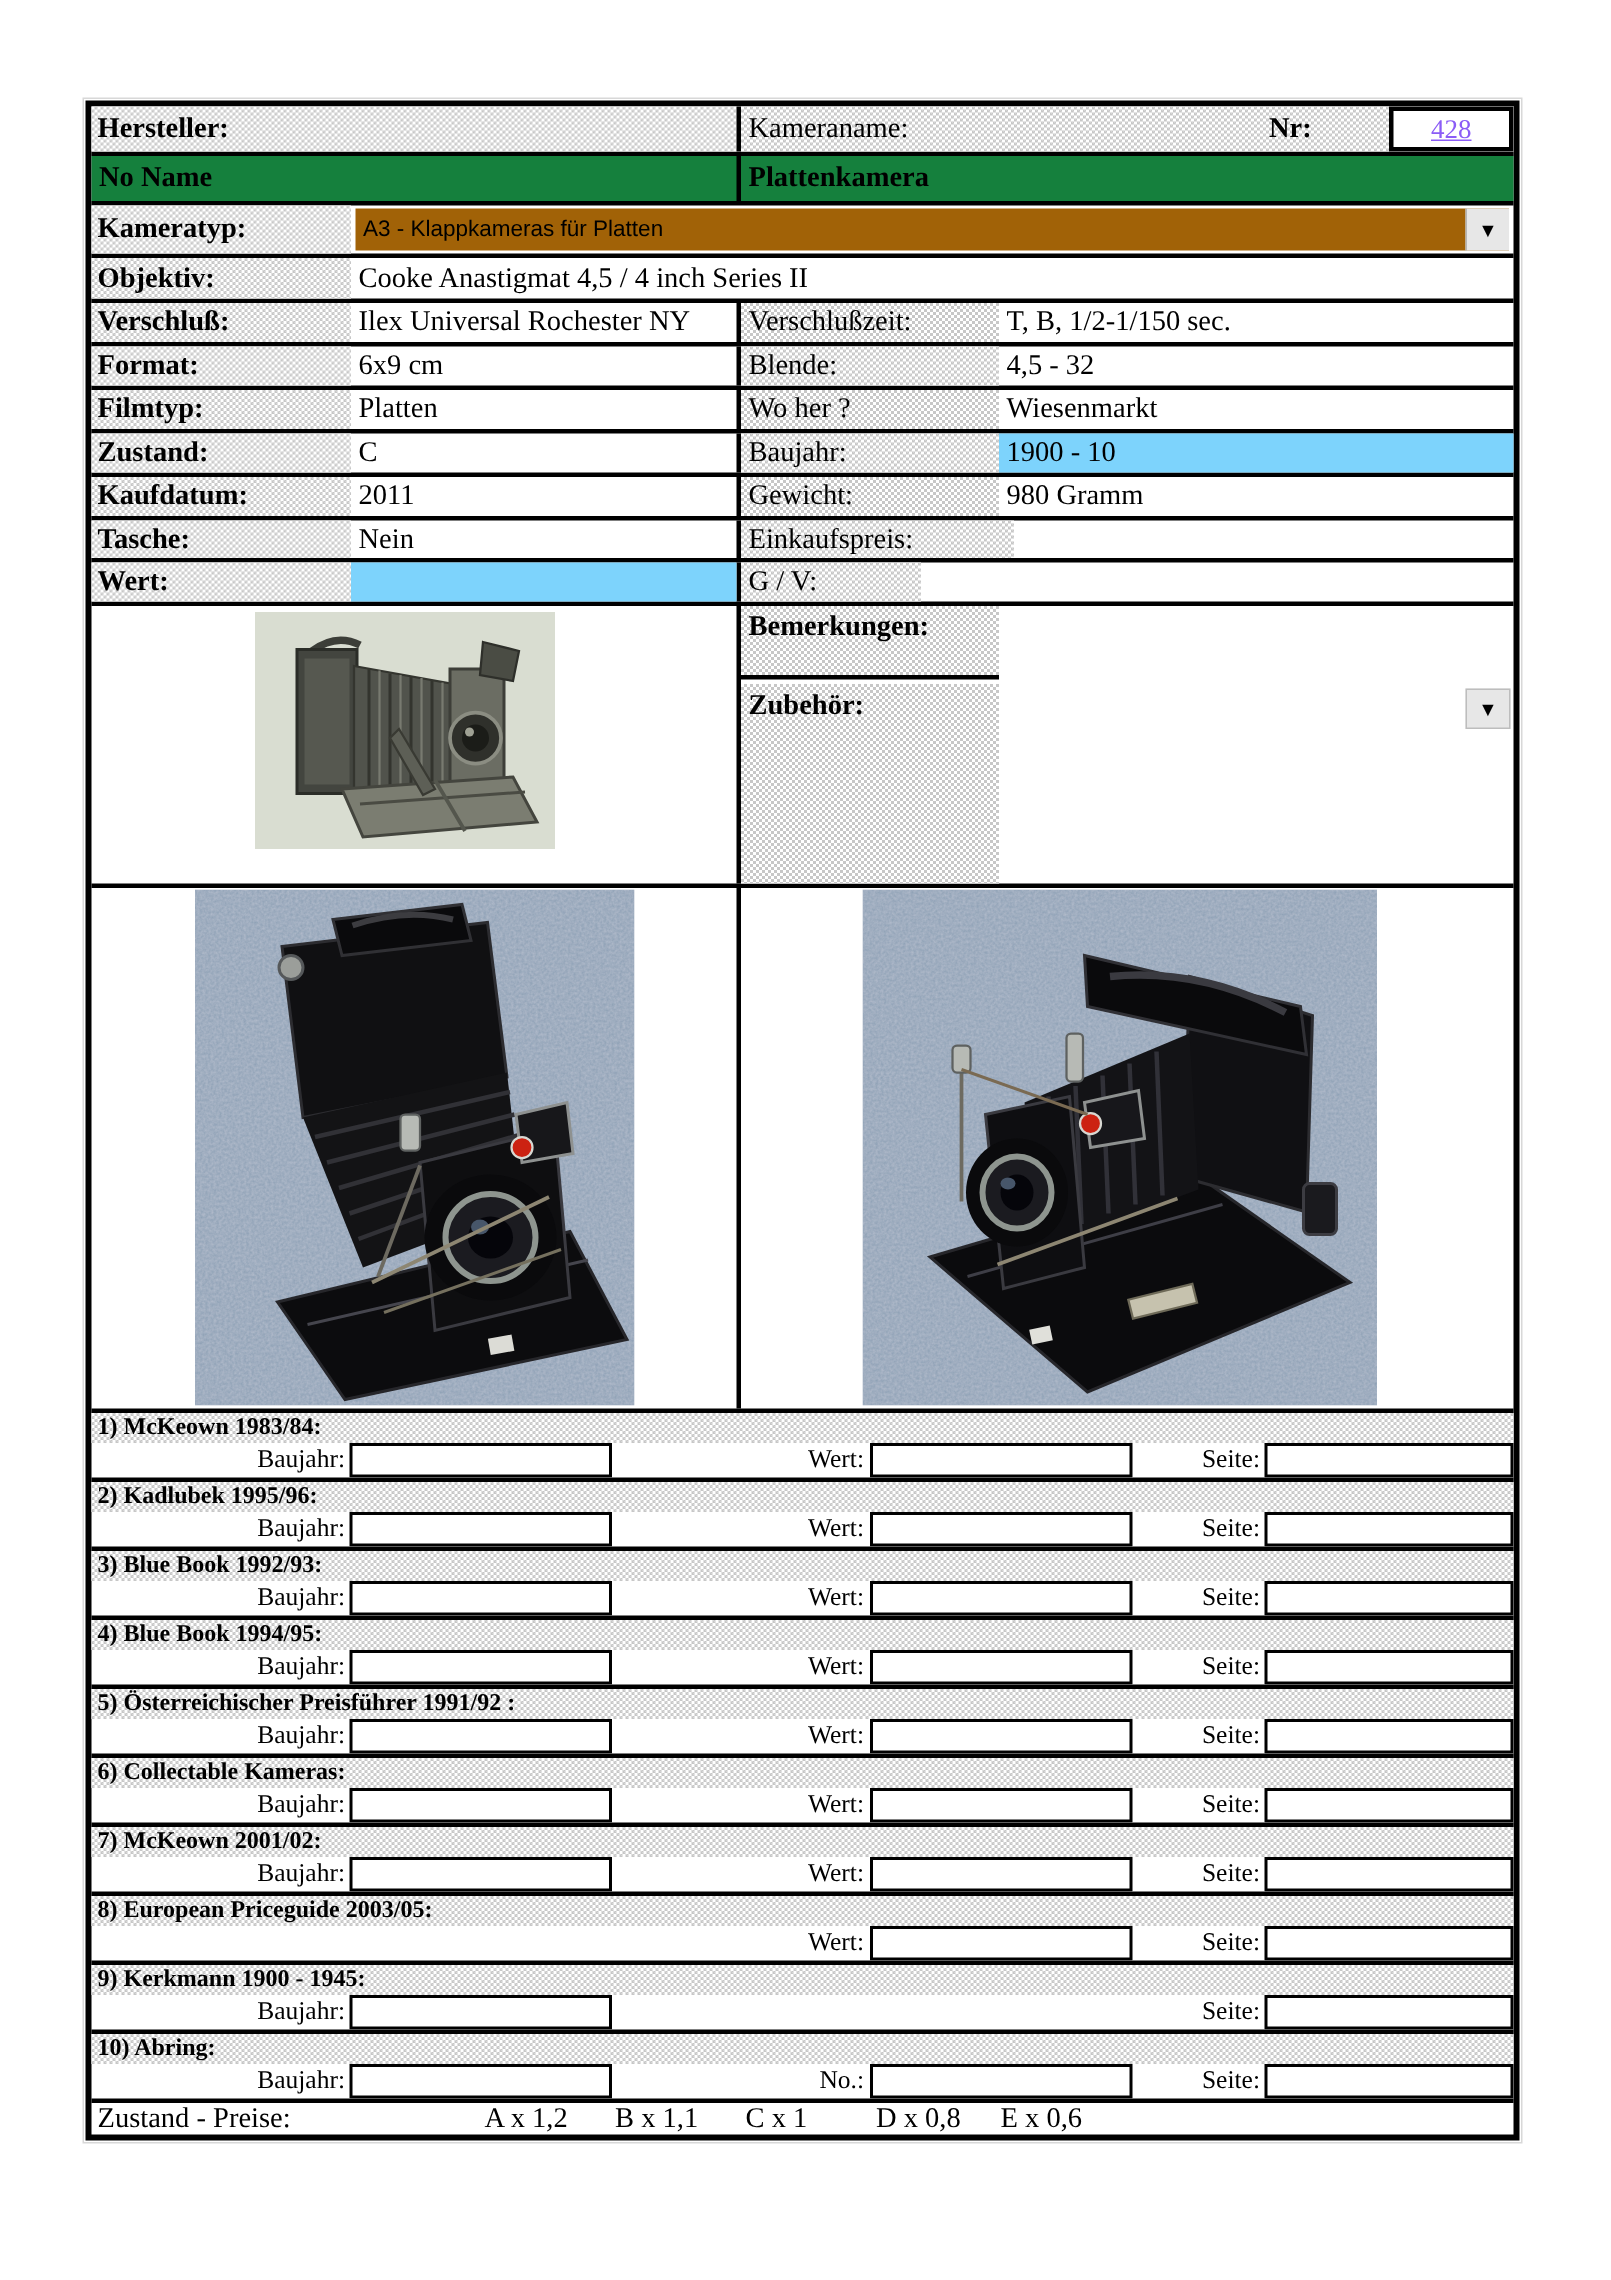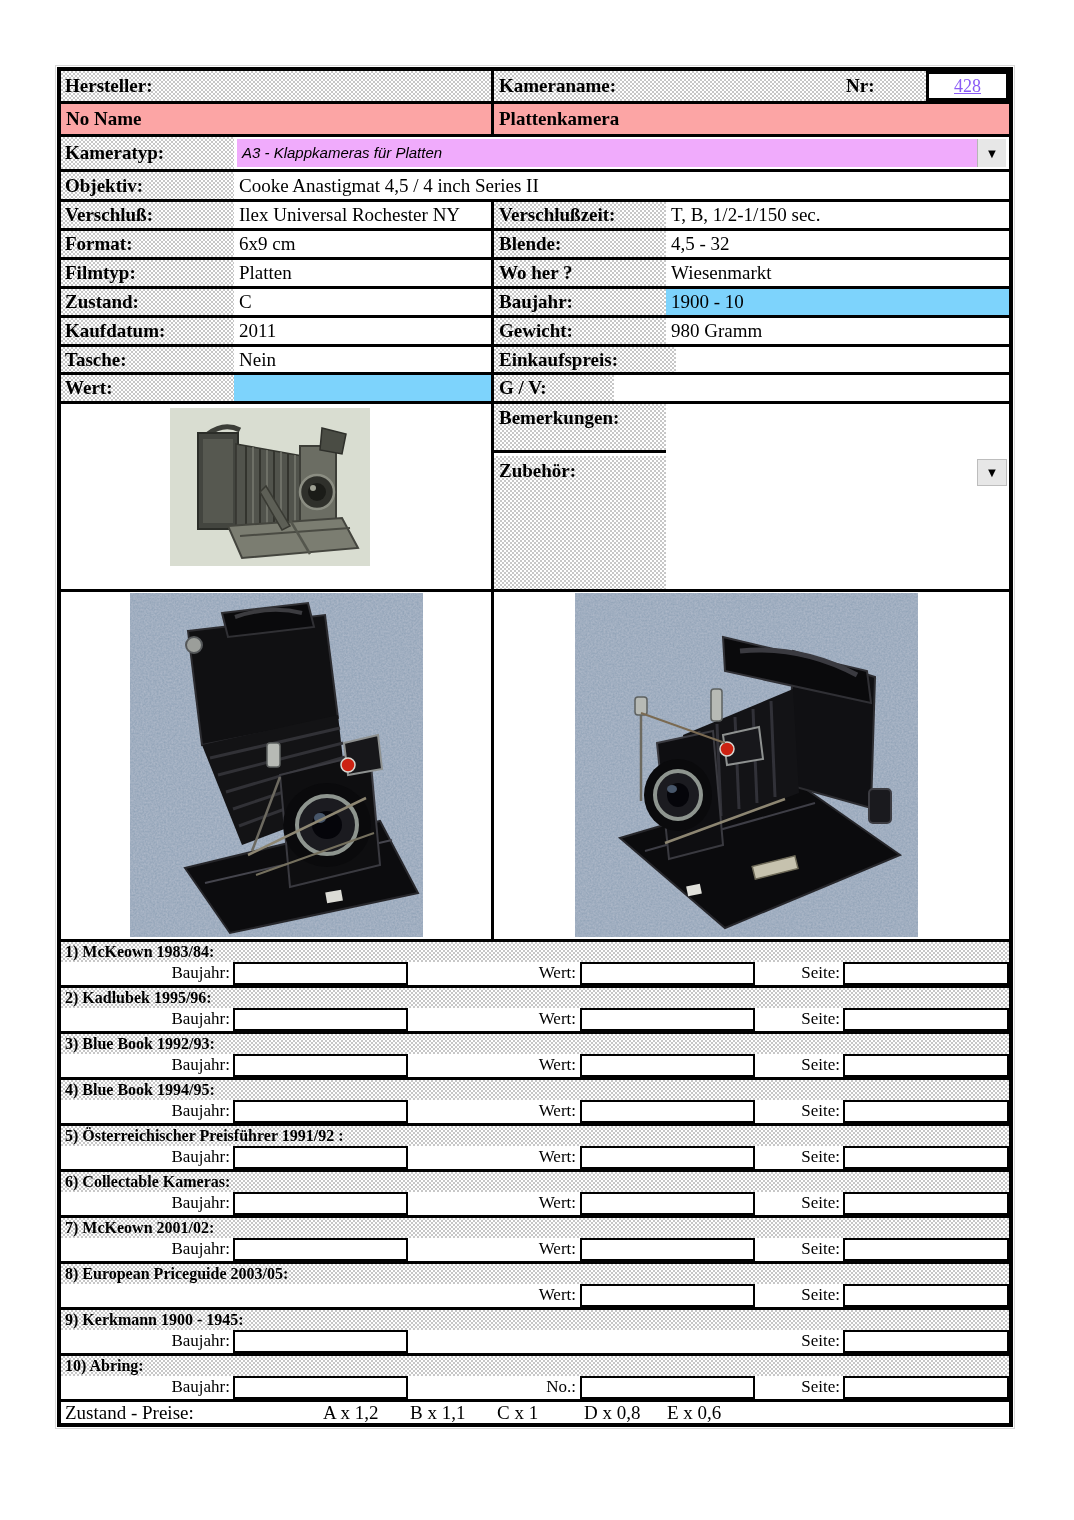--- a/index.html
+++ b/index.html
@@ -11,34 +11,34 @@
   
   .hatch{background-color:#fff;
     background-image:
       linear-gradient(45deg,#c7c7c7 25%,transparent 25%,transparent 75%,#c7c7c7 75%),
       linear-gradient(45deg,#c7c7c7 25%,transparent 25%,transparent 75%,#c7c7c7 75%);
     background-size:4px 4px;background-position:0 0,2px 2px;}
   .row{display:flex;border-bottom:3px solid #000;}
   .lhalf{width:430px;border-right:3px solid #000;display:flex;position:relative;}
   .rhalf{width:515px;display:flex;position:relative;}
   .llabel{width:173px;font-weight:bold;font-size:19px;padding-left:4px;box-sizing:border-box;}
-  .rlabel{width:172px;font-weight:bold;font-size:19px;padding-left:5px;box-sizing:border-box;}
+  .rlabel{width:172px;font-weight:normal;font-size:19px;padding-left:5px;box-sizing:border-box;}
   .val{flex:1;font-size:19px;padding-left:5px;}
   .h30{height:30px;line-height:30px;}
   .h27{height:27px;line-height:27px;}
   .h26{height:26px;line-height:26px;}
   .h25{height:25px;line-height:25px;}
-  .yellow{background:#fca5a5;}
+  .yellow{background:#15803d;}
   .cyan{background:#7dd3fc;}
   .bold{font-weight:bold;}
   .full{position:relative;}
   
   .combo-row{height:32px;line-height:32px;}
-  .combo-field{position:absolute;left:176px;top:2px;right:3px;bottom:2px;background:#f0abfc;
-    font-family:"Liberation Sans",sans-serif;font-size:15px;line-height:28px;padding-left:5px;font-style:italic;}
+  .combo-field{position:absolute;left:176px;top:2px;right:3px;bottom:2px;background:#a16207;
+    font-family:"Liberation Sans",sans-serif;font-size:15px;line-height:28px;padding-left:5px;}
   .combo-btn{position:absolute;right:0;top:0;bottom:0;width:28px;background:#e7e7e7;
     border-left:1px solid #b5b5b5;text-align:center;font-size:13px;line-height:30px;cursor:default;}
   
   .nr-box{position:absolute;right:0;top:0;bottom:0;width:83px;background:#fff;
     border:3px solid #000;box-sizing:border-box;text-align:center;font-size:18px;line-height:24px;}
   .nr-box span{color:#8b5cf6;text-decoration:underline;}
   .nr-label{position:absolute;left:352px;top:0;font-weight:bold;font-size:19px;}
   
   .blk{height:185px;}
   .bem-label{position:absolute;left:0;top:0;width:172px;height:49px;border-bottom:3px solid #000;

